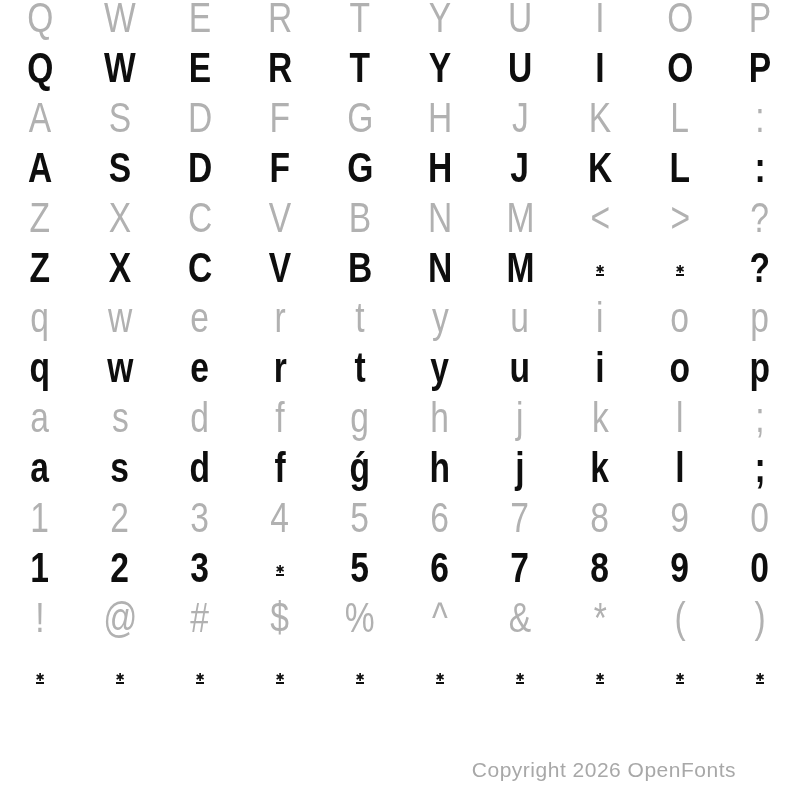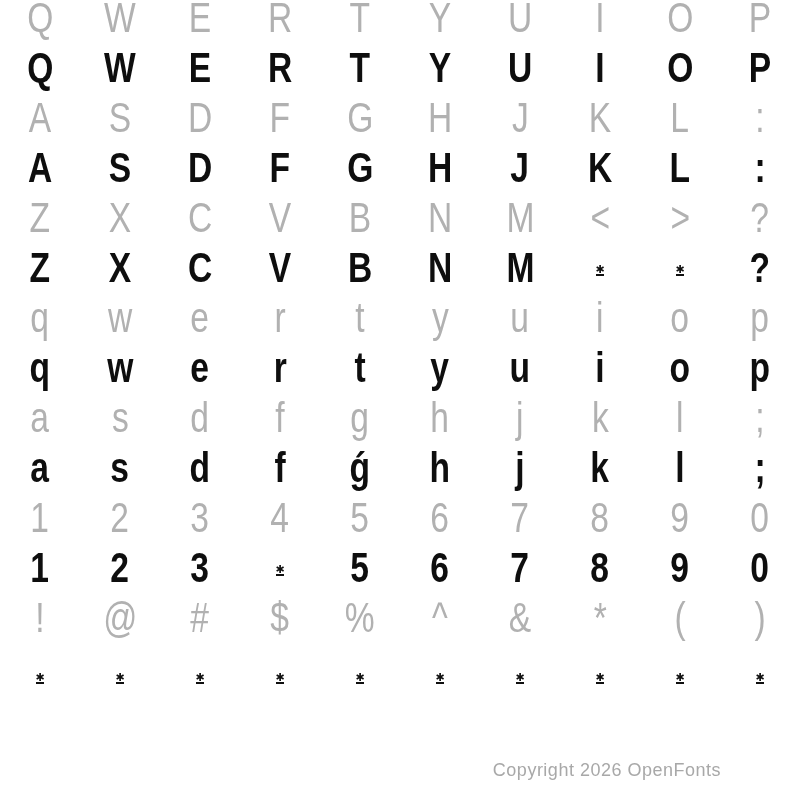--- a/index.html
+++ b/index.html
@@ -63,22 +63,22 @@
   .notdef .bar {
     width: 8px;
     height: 2px;
     background: #101010;
     margin-top: 1px;
   }
 
   .watermark {
     position: absolute;
     top: 757px;
-    right: 79px;
-    font-size: 18px;
+    right: 64px;
+    font-size: 21px;
     line-height: 26px;
     color: #a8a8a8;
     letter-spacing: 0.5px;
     font-weight: 400;
   }
 </style>
 </head>
 <body>
 
 <div class="specimen-grid">

